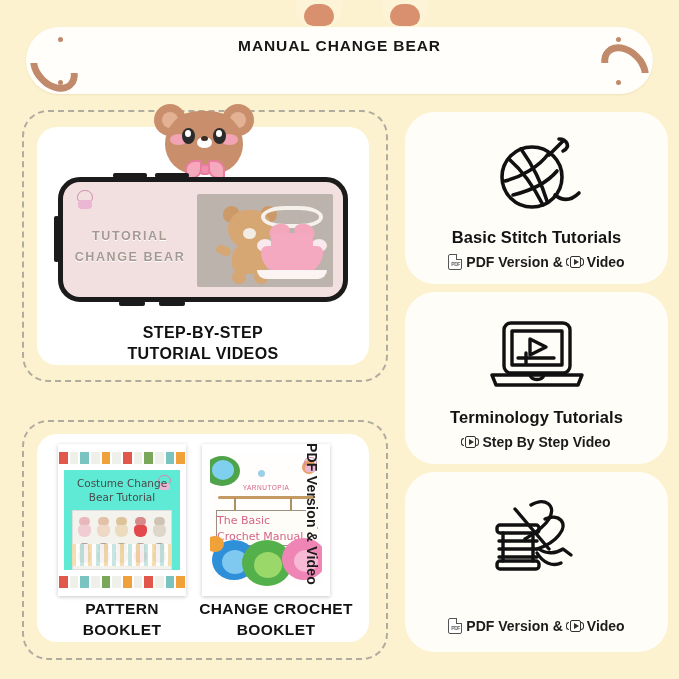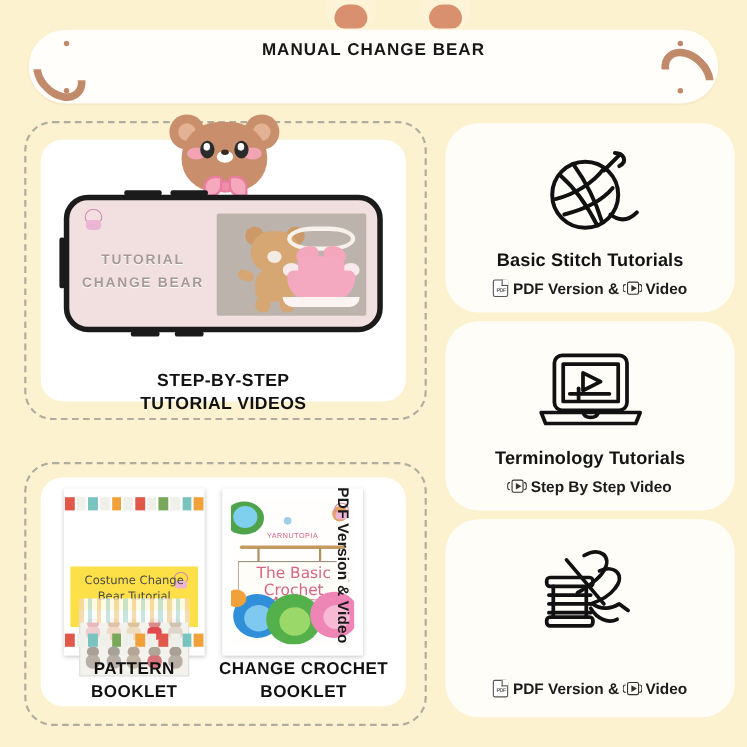--- a/index.html
+++ b/index.html
@@ -135,31 +135,31 @@
   .dress .skirt{position:absolute;left:4px;top:13px;width:62px;height:28px;background:#f4a9c0;border-radius:6px 6px 22px 22px;}
   .dress .trim{position:absolute;left:0;bottom:0;width:70px;height:9px;border-radius:0 0 24px 24px;background:#fbf4f2;}
   .dress .sleeve{position:absolute;top:6px;width:16px;height:13px;border-radius:50%;background:#f7e9ec;}
   .dress .sleeve.l{left:0;}
   .dress .sleeve.r{right:0;}
 
   .caption{
     position:absolute;text-align:center;font-weight:bold;color:#111;
     font-size:16px;line-height:21px;letter-spacing:.4px;
   }
-  .cap-top{left:37px;top:336px;width:332px;}
+  .cap-top{left:37px;top:322px;width:332px;}
 
   
   .bk{position:absolute;top:444px;width:128px;height:152px;background:#fff;box-shadow:0 1px 4px rgba(0,0,0,.22);}
   .bk1{left:58px;}
   .bk2{left:202px;}
   .stripes{position:absolute;left:0;right:0;height:12px;display:flex;}
   .stripes.t{top:8px;}
   .stripes.b{bottom:8px;}
   .stripes span{flex:1;margin:0 1px;}
-  .bk1 .inner{position:absolute;left:6px;right:6px;top:26px;bottom:26px;background:#fde047;margin-top:45px;}
+  .bk1 .inner{position:absolute;left:6px;right:6px;top:26px;bottom:26px;background:#5eead4;}
   .bk1 .title{
     position:absolute;left:0;right:0;top:6px;text-align:center;
     font-size:10.5px;color:#4a4a4a;line-height:14px;font-family:"DejaVu Sans",sans-serif;
   }
   .bk1 .grid{position:absolute;left:8px;right:8px;top:40px;height:58px;background:#f3f2ec;border:1px solid #ddd;}
   .bk1 .grid .row{position:absolute;left:2px;right:2px;height:24px;display:flex;justify-content:space-around;align-items:flex-end;}
   .bk1 .grid .row.r1{top:3px;}
   .bk1 .grid .row.r2{top:29px;}
   .minibear{width:15px;height:21px;position:relative;}
   .minibear .mh{position:absolute;left:2px;top:0;width:11px;height:9px;border-radius:5px;}
@@ -170,21 +170,21 @@
   .bklogo .b{position:absolute;left:3px;top:9px;width:11px;height:7px;border-radius:3px;background:#eab6d4;}
 
   .bk2 .inner{position:absolute;left:8px;right:8px;top:10px;bottom:10px;background:#fffefc;overflow:hidden;}
   .circ{position:absolute;border-radius:50%;}
   .bk2 .sign{
     position:absolute;left:6px;right:4px;top:56px;height:34px;
     background:#fffdf7;border:1.4px solid #9a9080;
     clip-path:polygon(0 0,88% 0,100% 50%,88% 100%,0 100%);
   }
   .bk2 .sign span{
-    display:block;text-align:center;font-size:14px;color:#d4658a;
+    display:block;text-align:left;font-size:11px;color:#d4658a;
     line-height:12px;padding-top:4px;font-family:"DejaVu Sans",sans-serif;
   }
   .bk2 .chain{position:absolute;top:44px;width:2px;height:13px;background:#b08f60;}
   .bk2 .pole{position:absolute;left:8px;right:8px;top:42px;height:2.5px;background:#c59a62;border-radius:2px;}
   .bk2 .toptext{position:absolute;left:0;right:0;top:30px;text-align:center;font-size:6.5px;color:#d4658a;letter-spacing:.5px;}
 
   .vtext{
     position:absolute;left:320px;top:443px;width:154px;
     transform:rotate(90deg);transform-origin:0 0;
     font-size:14px;font-weight:bold;color:#1b1b1b;letter-spacing:.2px;white-space:nowrap;

